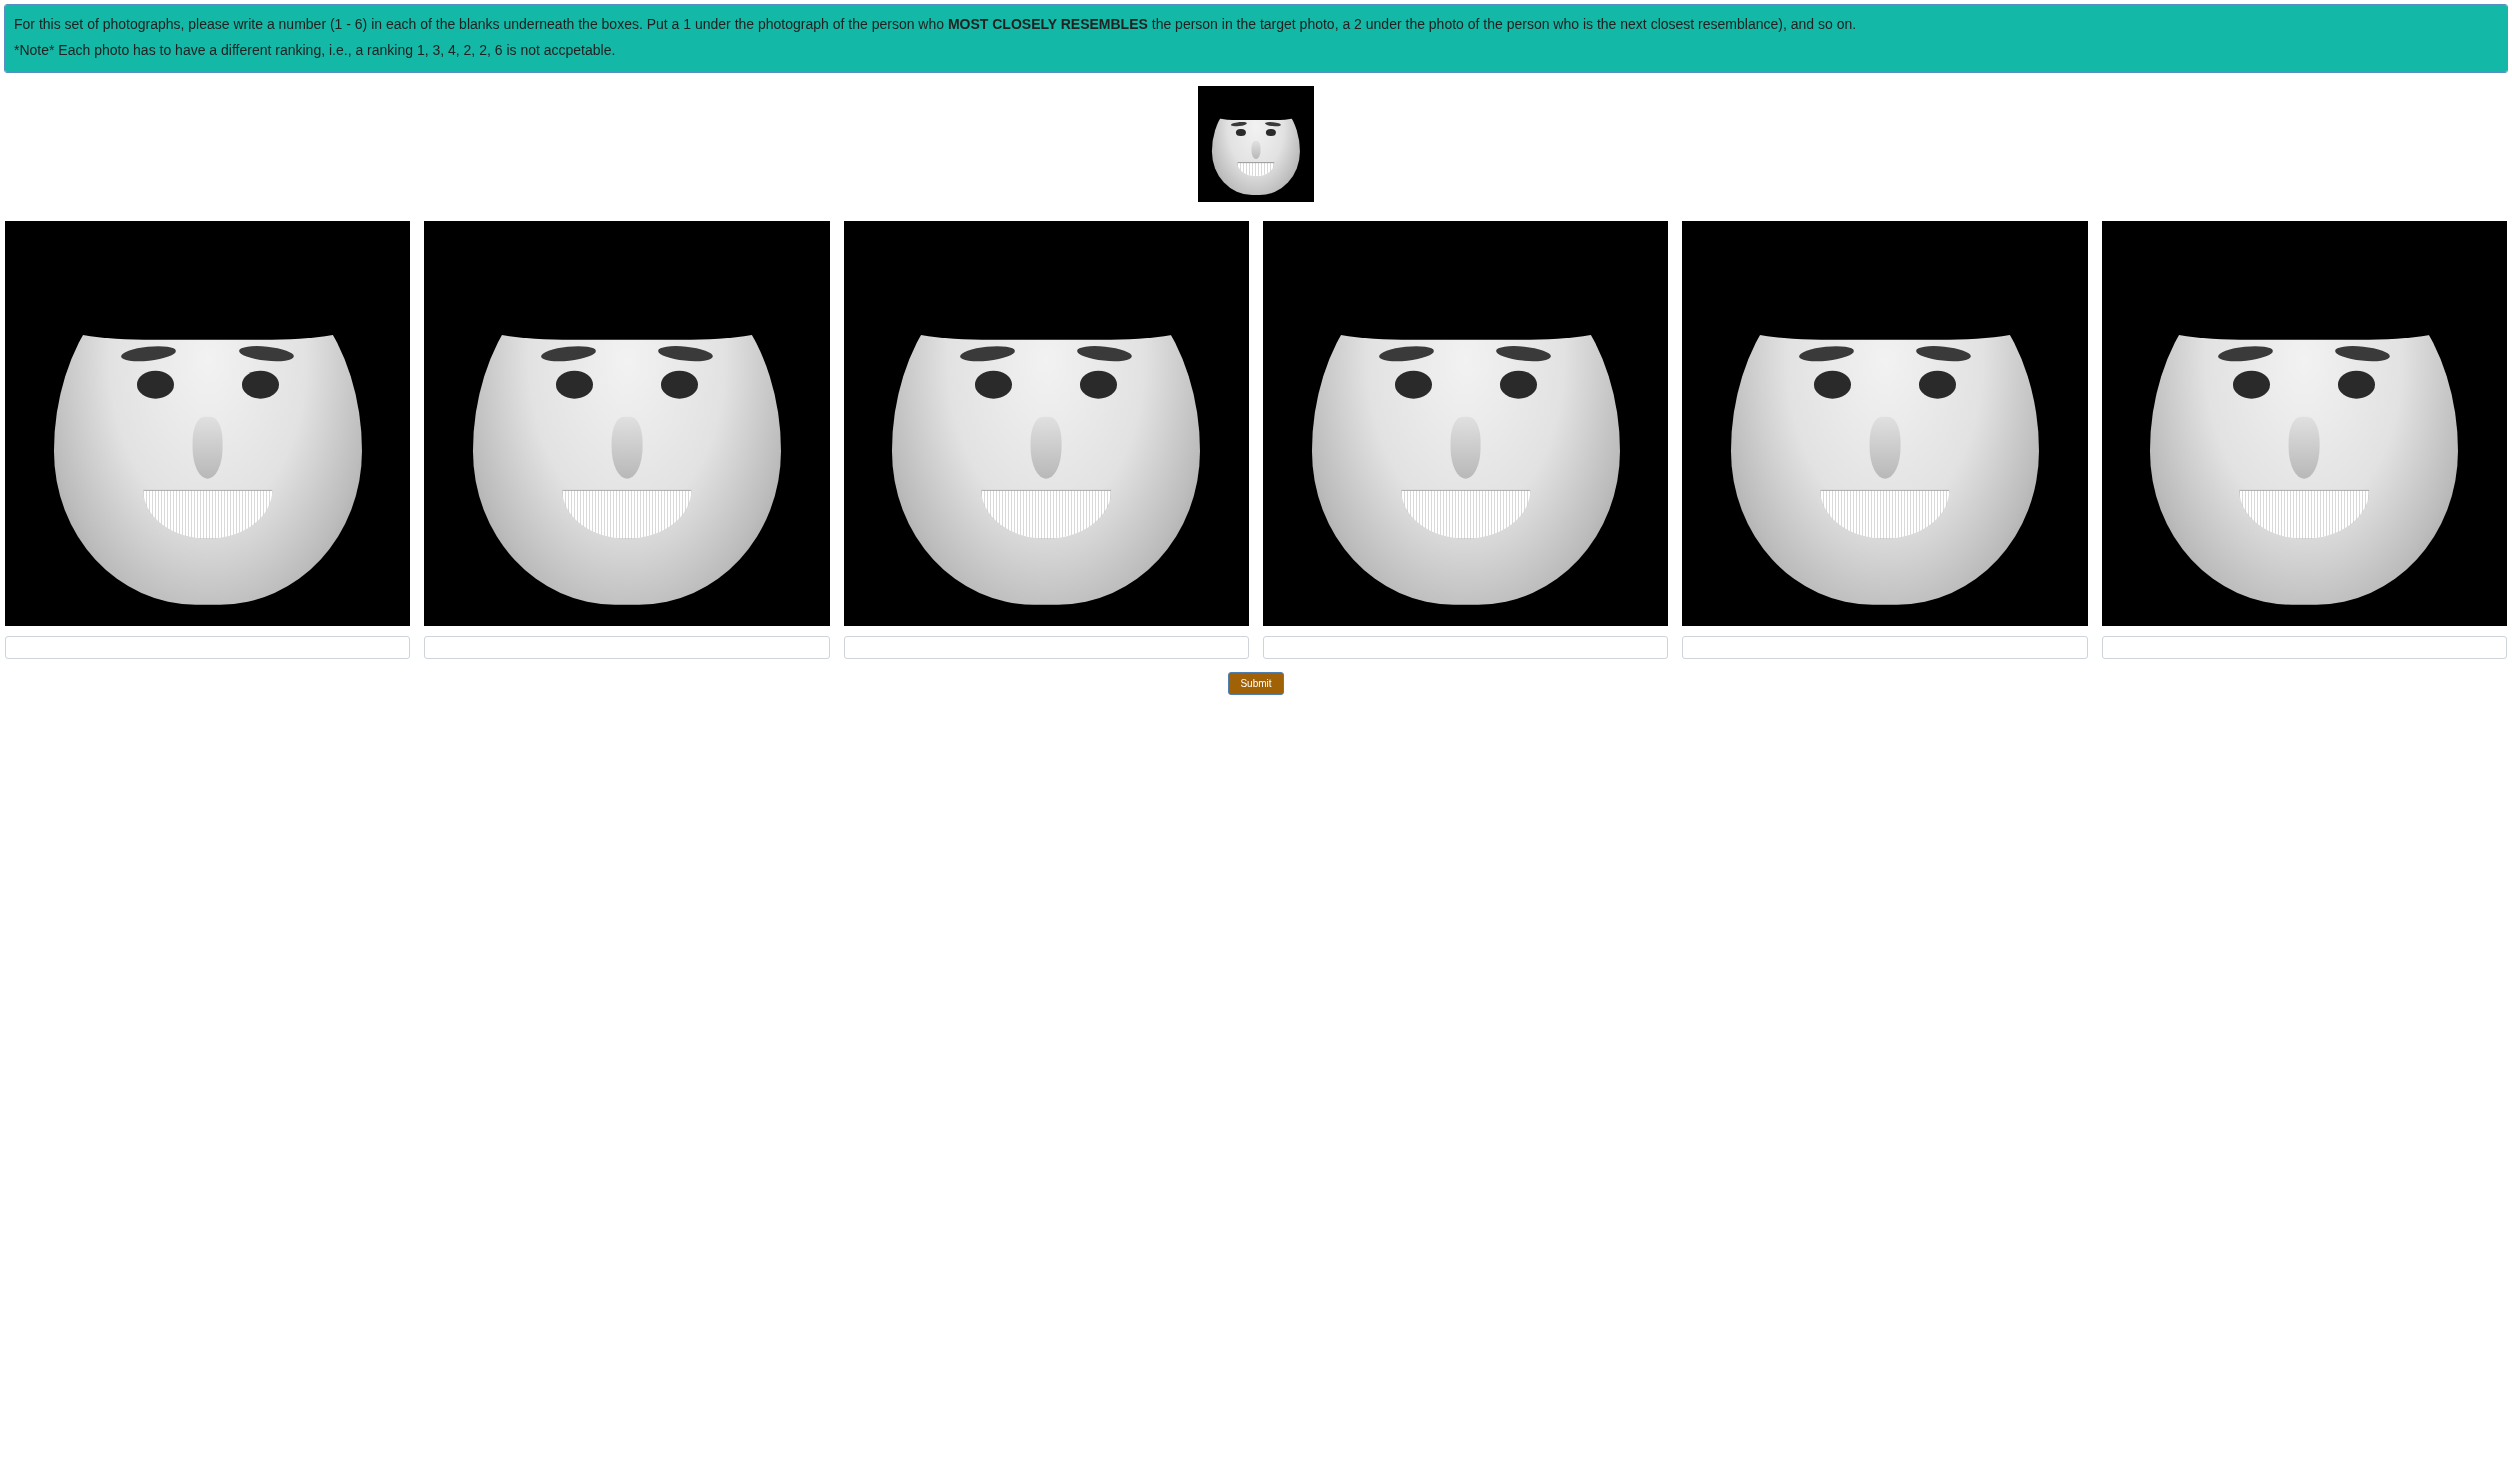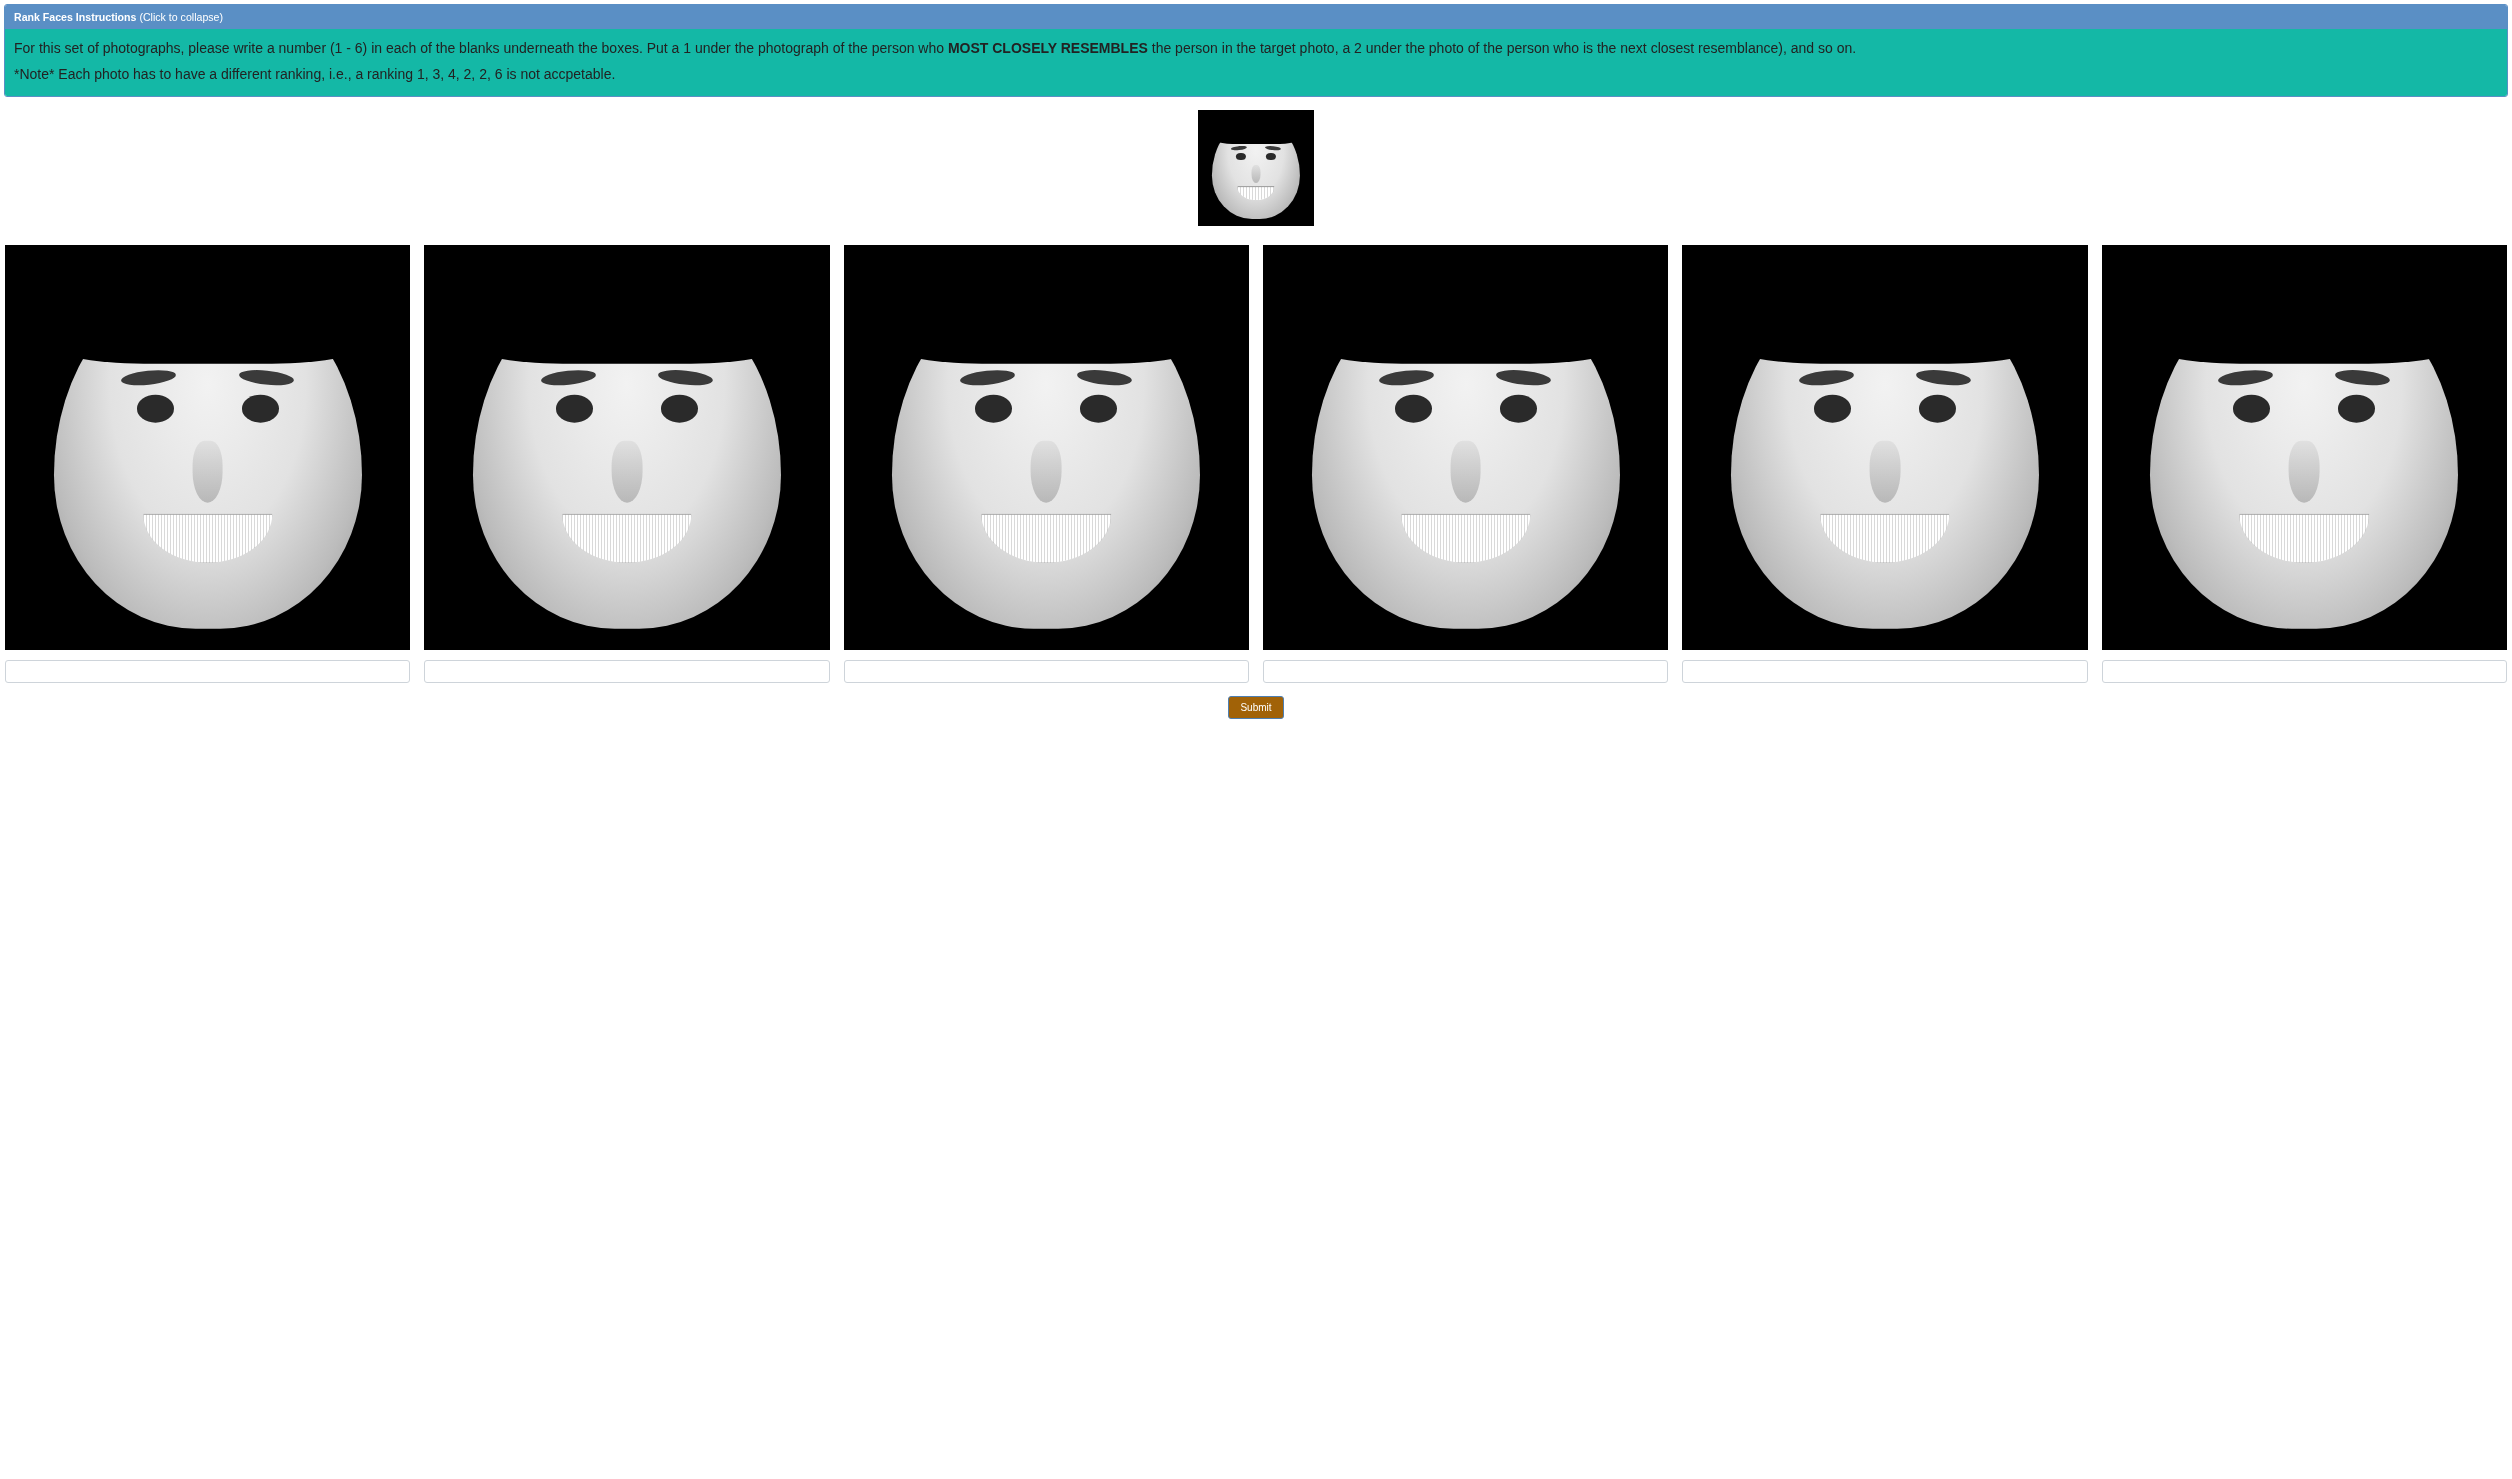--- a/index.html
+++ b/index.html
@@ -158,24 +158,20 @@
       border-radius: 3px;
       font-size: 10px;
       padding: 5px 11px;
       cursor: pointer;
     }
   </style>
 </head>
 <body>
 
 <div class="panel">
-  <div class="panel-header">
-    <strong>Rank Faces Instructions</strong>
-    <span class="hint">(Click to collapse)</span>
-  </div>
   <div class="panel-body">
     <p>
       <span>For this set of photographs, please write a number (1 - 6) in each of the blanks underneath the boxes. Put a 1 under the photograph of the person who </span><strong>MOST CLOSELY RESEMBLES</strong><span> the person in the target photo, a 2 under the photo of the person who is the next closest resemblance), and so on.</span>
     </p>
     <p>*Note* Each photo has to have a different ranking, i.e., a ranking 1, 3, 4, 2, 2, 6 is not accpetable.</p>
   </div>
 </div>
 
 <div class="target-wrap">
   <div class="face-img target-img" aria-label="Target face photograph">

